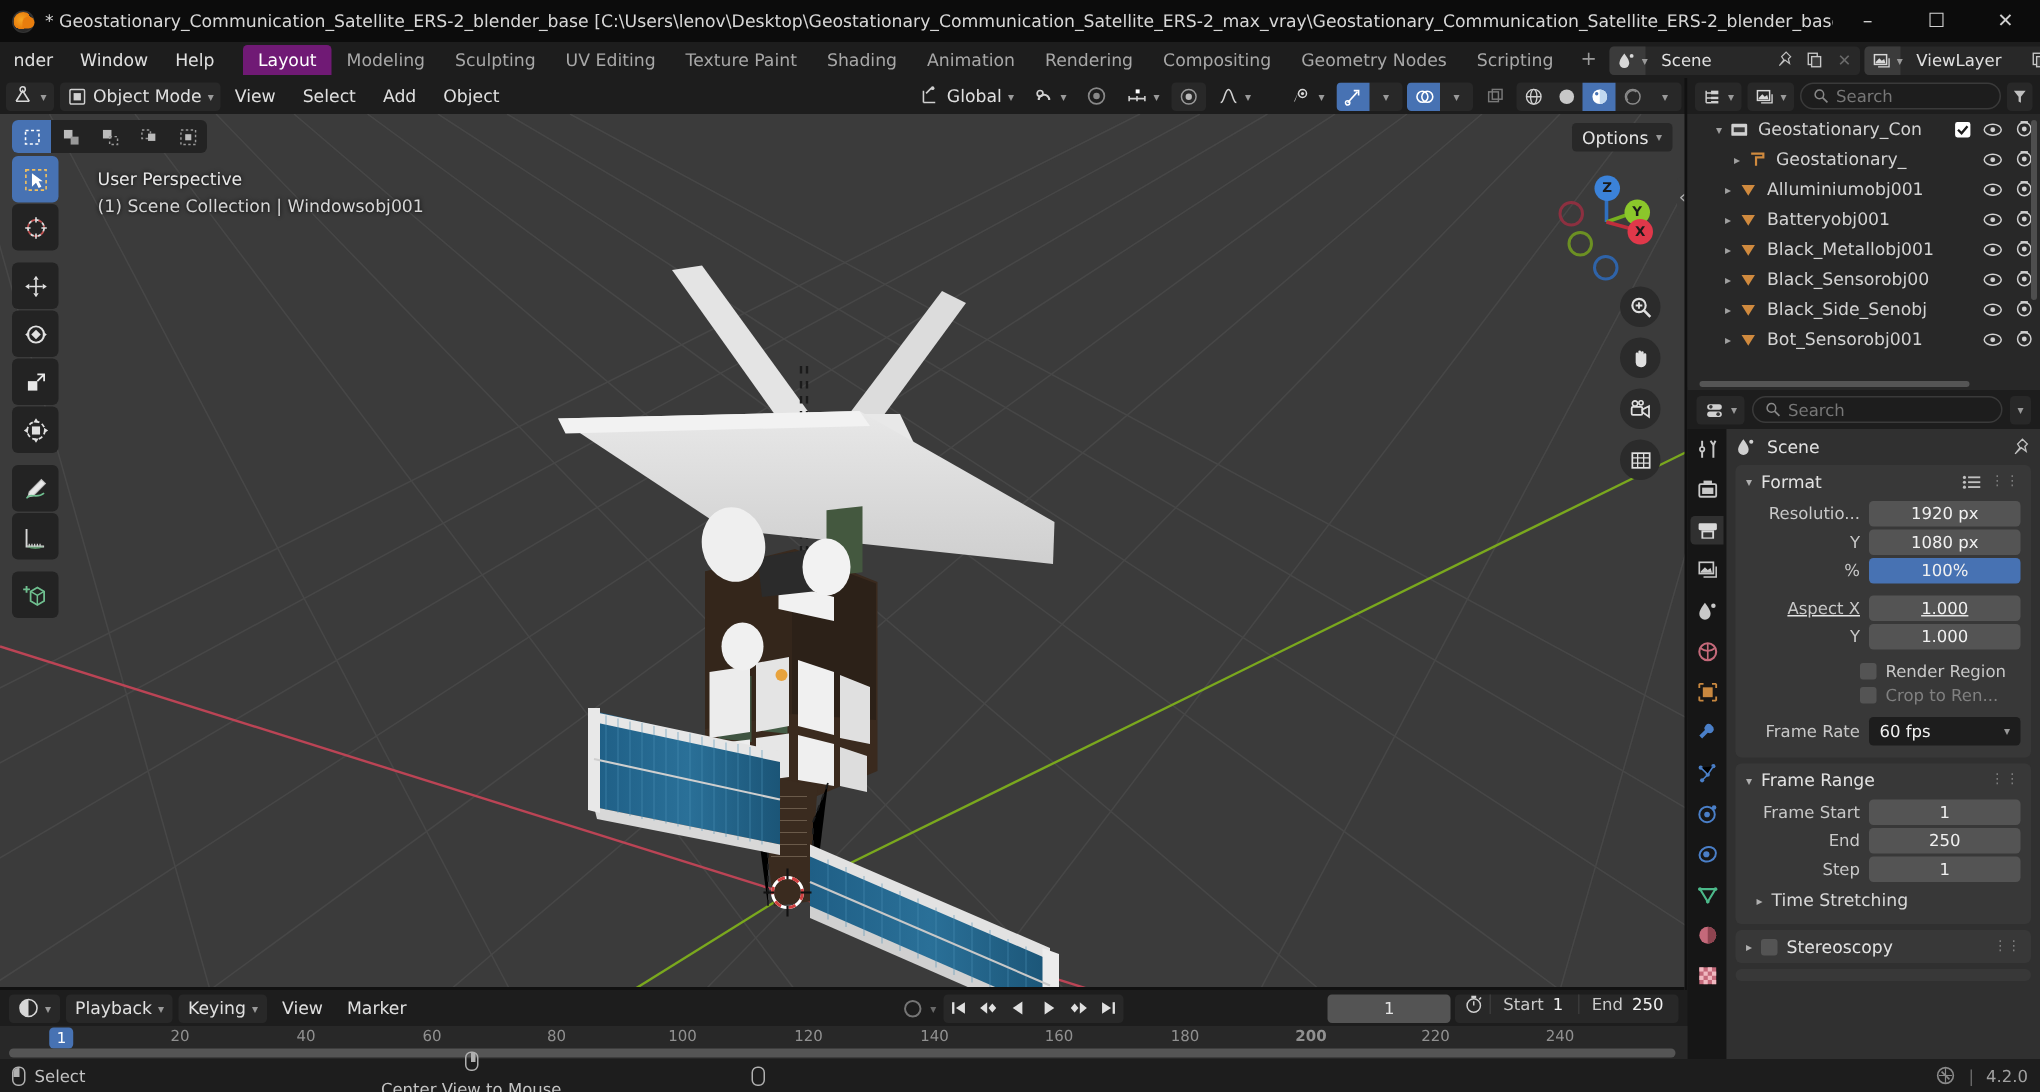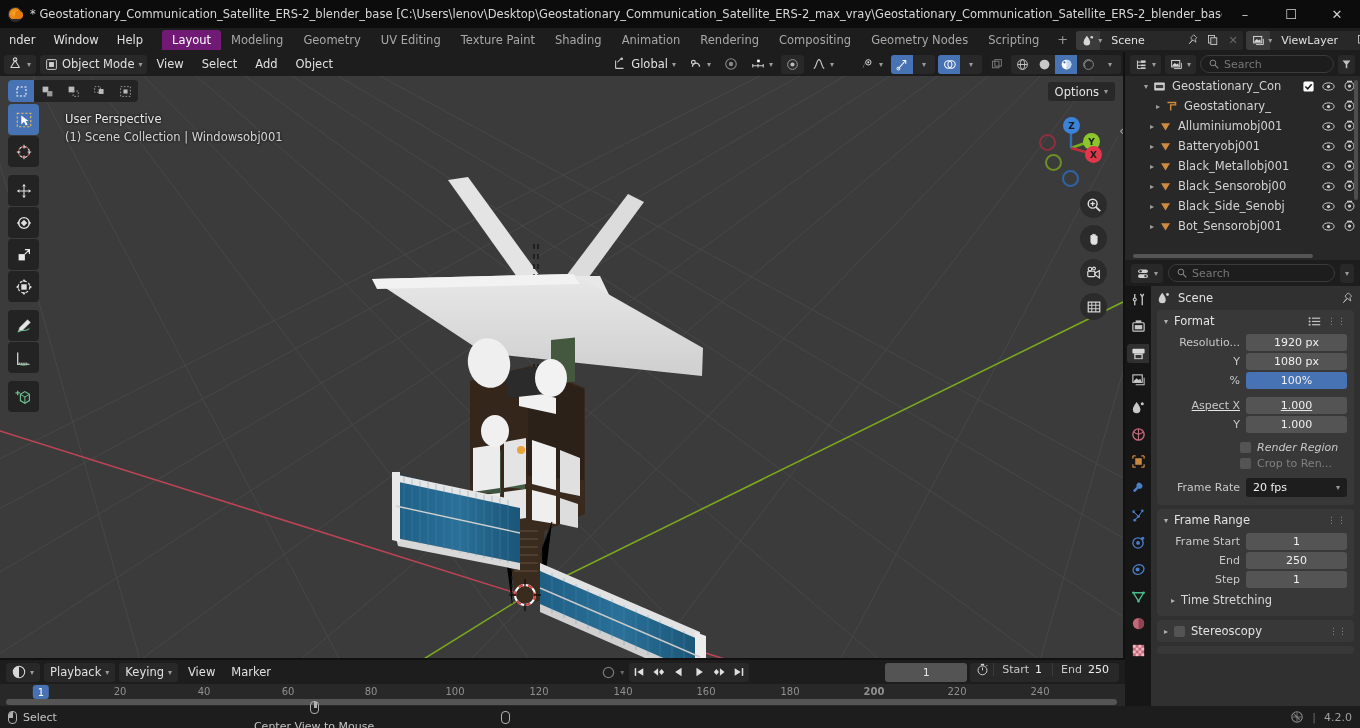--- a/index.html
+++ b/index.html
@@ -207,21 +207,21 @@
 
   <div class="topbar">
     <div class="menu-items">
       <div class="menu-item">nder</div>
       <div class="menu-item">Window</div>
       <div class="menu-item">Help</div>
     </div>
     <div class="ws-tabs">
       <div class="ws-tab active">Layout</div>
       <div class="ws-tab">Modeling</div>
-      <div class="ws-tab">Geometry</div>
+      <div class="ws-tab">Sculpting</div>
       <div class="ws-tab">UV Editing</div>
       <div class="ws-tab">Texture Paint</div>
       <div class="ws-tab">Shading</div>
       <div class="ws-tab">Animation</div>
       <div class="ws-tab">Rendering</div>
       <div class="ws-tab">Compositing</div>
       <div class="ws-tab">Geometry Nodes</div>
       <div class="ws-tab">Scripting</div>
       <div class="ws-plus">+</div>
     </div>
@@ -1139,32 +1139,32 @@
             <div class="pfield blue">100%</div>
           </div>
           <div class="prow" style="margin-top:8px;text-decoration:underline;">
             <div class="plabel">Aspect X</div>
             <div class="pfield">1.000</div>
           </div>
           <div class="prow">
             <div class="plabel">Y</div>
             <div class="pfield">1.000</div>
           </div>
-          <div class="pcheck" style="margin-top:8px;font-style:italic;">
+          <div class="pcheck" style="margin-top:8px;">
             <span class="cbox"></span>
             <span>Render Region</span>
           </div>
           <div class="pcheck dim">
             <span class="cbox"></span>
             <span>Crop to Ren...</span>
           </div>
           <div class="prow" style="margin-top:8px; height:19px;">
             <div class="plabel">Frame Rate</div>
             <div class="pfield dark" style="height:19px;">
-              <span>20 fps</span>
+              <span>60 fps</span>
               <span class="chv chev">▾</span>
             </div>
           </div>
         </div>
 
         <div class="panel">
           <div class="panel-head">
             <span class="tri">▾</span>
             <span>Frame Range</span>
             <span class="dots">⋮⋮</span>

